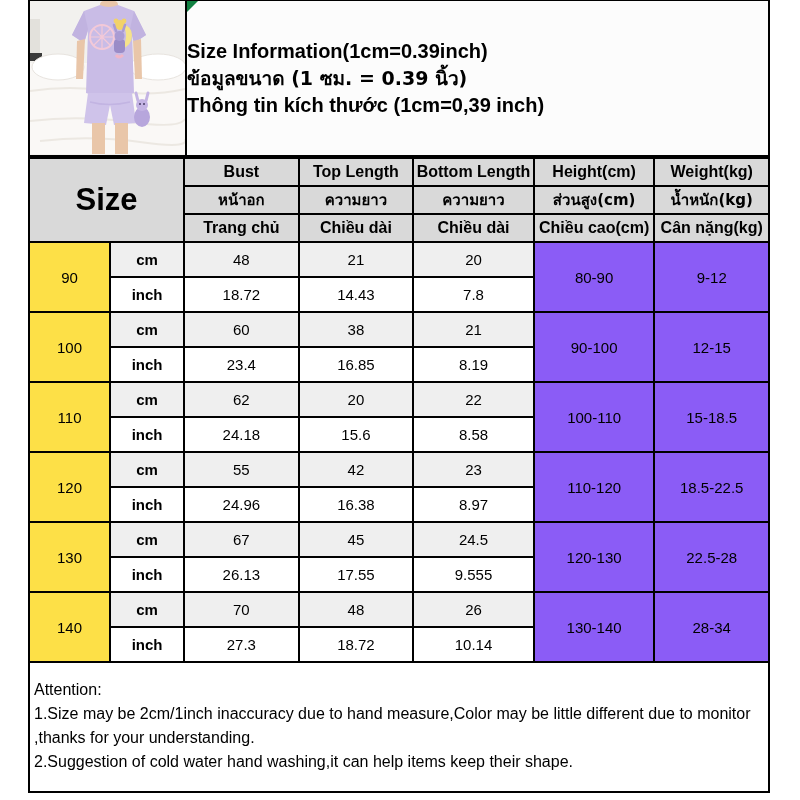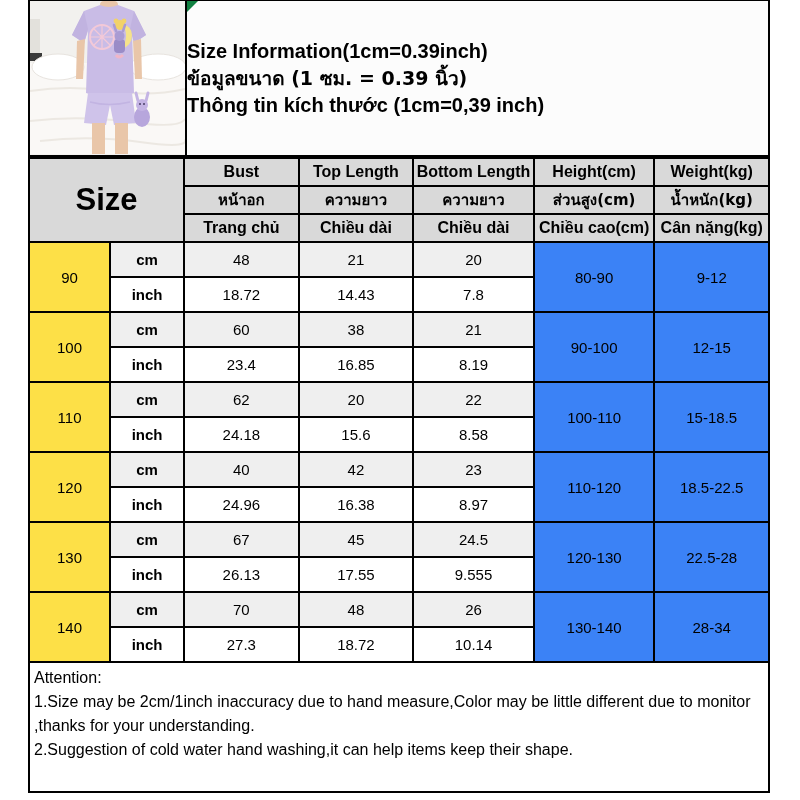--- a/index.html
+++ b/index.html
@@ -23,24 +23,24 @@
   
   table.size-table{width:742px;border-collapse:collapse;table-layout:fixed;}
   table.size-table td{border:2px solid #000;text-align:center;vertical-align:middle;padding:0;overflow:hidden;white-space:nowrap;}
   .hdr-row td{height:26px;background:#d9d9d9;font-weight:bold;font-size:16px;}
   .hdr-row.th td{font-size:15px;font-family:"DejaVu Sans",sans-serif;}
   td.size-head{background:#d9d9d9;font-weight:bold;font-size:31px;}
   .body-row td{height:33px;font-size:15px;background:#ffffff;}
   td.sz{background:#fde047;font-size:15px;}
   td.unit{font-weight:bold;}
   td.cmbg{background:#efefef;}
-  td.span2{background:#3b82f6;}
-
-  
-  .attention{border:2px solid #000;border-top:none;box-sizing:border-box;height:130px;padding:3px 4px;font-size:16px;line-height:24px;}
+  td.span2{background:#8b5cf6;}
+
+  
+  .attention{border:2px solid #000;border-top:none;box-sizing:border-box;height:130px;padding:15px 4px;font-size:16px;line-height:24px;}
   .attention p{margin:0;}
 
   
   .photo-cell svg{display:block;}
 </style>
 </head>
 <body>
 
 <div class="sheet">
 
@@ -181,21 +181,21 @@
       <tr class="body-row">
         <td class="unit">inch</td>
         <td>24.18</td>
         <td>15.6</td>
         <td>8.58</td>
       </tr>
 
       <tr class="body-row">
         <td rowspan="2" class="sz">120</td>
         <td class="unit cmbg">cm</td>
-        <td class="cmbg">40</td>
+        <td class="cmbg">55</td>
         <td class="cmbg">42</td>
         <td class="cmbg">23</td>
         <td rowspan="2" class="span2">110-120</td>
         <td rowspan="2" class="span2">18.5-22.5</td>
       </tr>
       <tr class="body-row">
         <td class="unit">inch</td>
         <td>24.96</td>
         <td>16.38</td>
         <td>8.97</td>

